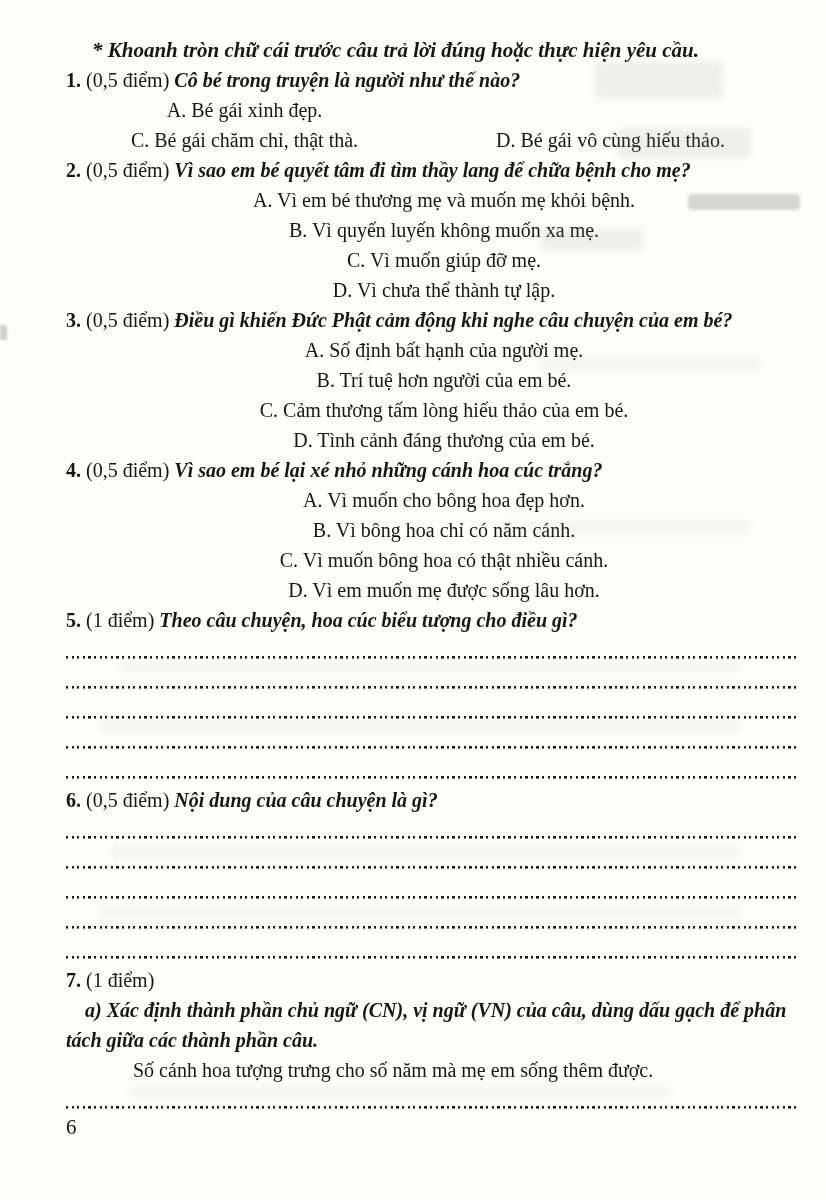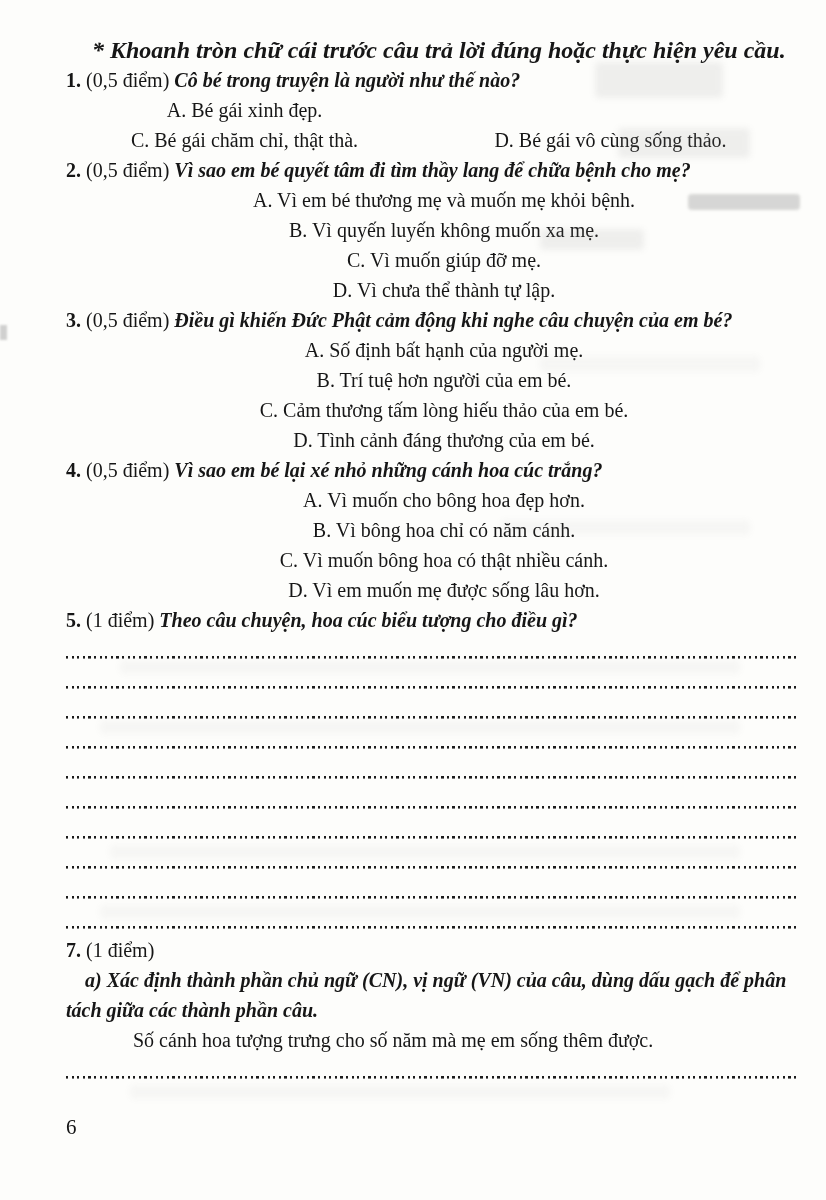--- a/index.html
+++ b/index.html
@@ -22,21 +22,21 @@
     top: 35px;
     width: 732px;
     font-size: 20px;
     line-height: 30px;
   }
   .row { min-height: 30px; }
   .instr {
     font-weight: bold;
     font-style: italic;
     padding-left: 26px;
-    font-size: 24px;
+    font-size: 21px;
   }
   .qline .qnum { font-weight: bold; }
   .qline .qpts { }
   .qline .qtext { font-weight: bold; font-style: italic; }
   .opt { padding-left: 24px; text-align: center; }
   .optgrid {
     display: grid;
     grid-template-columns: 333px 1fr;
   }
   .optgrid .opt { padding-left: 24px; }
@@ -94,21 +94,21 @@
     <div class="row qline">
       <span class="qnum">1.</span>
       <span class="qpts">(0,5 điểm)</span>
       <span class="qtext">Cô bé trong truyện là người như thế nào?</span>
     </div>
     <div class="row optgrid">
       <div class="opt">A. Bé gái xinh đẹp.</div>
     </div>
     <div class="row optgrid">
       <div class="opt">C. Bé gái chăm chỉ, thật thà.</div>
-      <div class="opt">D. Bé gái vô cùng sống thảo.</div>
+      <div class="opt">D. Bé gái vô cùng hiếu thảo.</div>
     </div>
 
     <div class="row qline">
       <span class="qnum">2.</span>
       <span class="qpts">(0,5 điểm)</span>
       <span class="qtext">Vì sao em bé quyết tâm đi tìm thầy lang để chữa bệnh cho mẹ?</span>
     </div>
     <div class="row opt">A. Vì em bé thương mẹ và muốn mẹ khỏi bệnh.</div>
     <div class="row opt">B. Vì quyến luyến không muốn xa mẹ.</div>
     <div class="row opt">C. Vì muốn giúp đỡ mẹ.</div>
@@ -138,20 +138,25 @@
       <span class="qnum">5.</span>
       <span class="qpts">(1 điểm)</span>
       <span class="qtext">Theo câu chuyện, hoa cúc biểu tượng cho điều gì?</span>
     </div>
     <div class="row dots"></div>
     <div class="row dots"></div>
     <div class="row dots"></div>
     <div class="row dots"></div>
     <div class="row dots"></div>
 
+    <div class="row qline">
+      <span class="qnum">6.</span>
+      <span class="qpts">(0,5 điểm)</span>
+      <span class="qtext">Nội dung của câu chuyện là gì?</span>
+    </div>
     <div class="row dots"></div>
     <div class="row dots"></div>
     <div class="row dots"></div>
     <div class="row dots"></div>
     <div class="row dots"></div>
 
     <div class="row qline">
       <span class="qnum">7.</span>
       <span class="qpts">(1 điểm)</span>
     </div>

